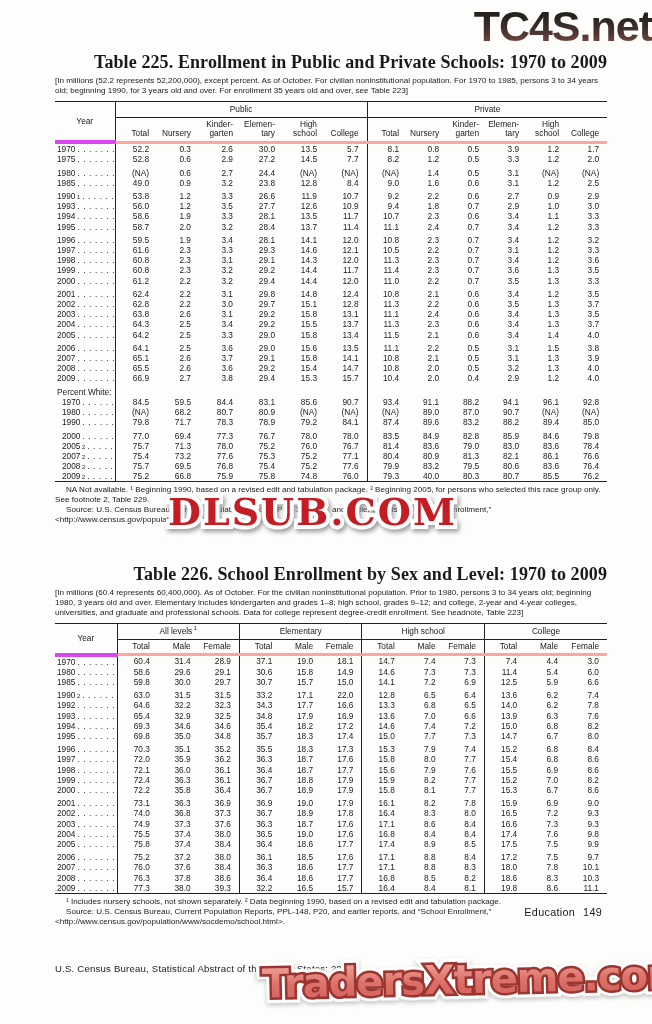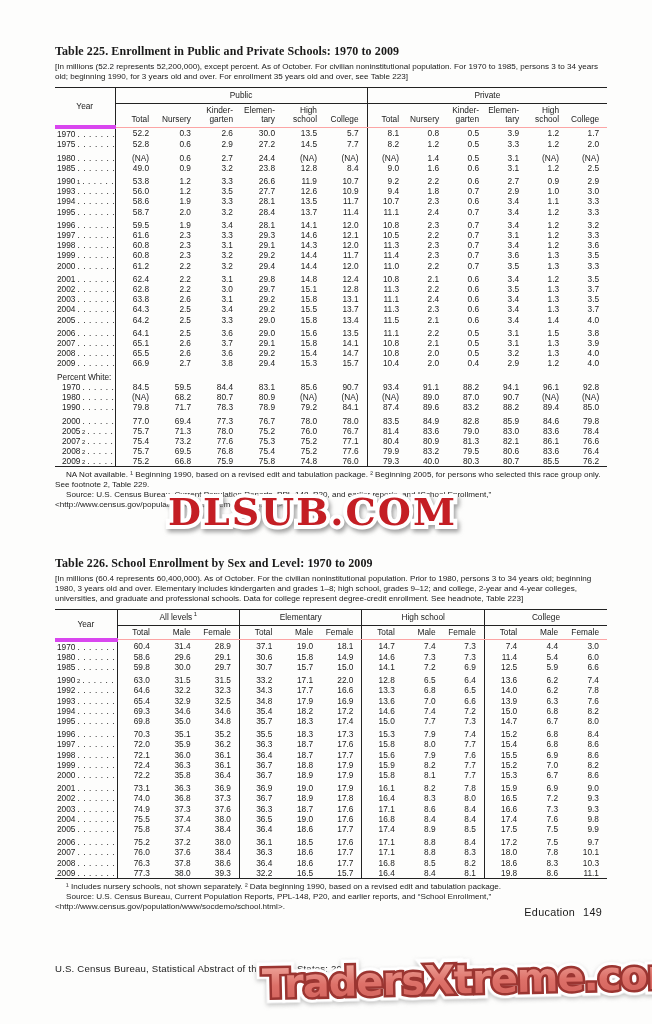--- a/index.html
+++ b/index.html
@@ -2,35 +2,35 @@
 <html><head>
 <meta charset="utf-8">
 <style>
   html,body{margin:0;padding:0;background:#dedede;}
   .page{position:relative;width:652px;height:1024px;margin:0 auto;background:#fdfdfc;
         font-family:"Liberation Sans",sans-serif;color:#1a1a1a;overflow:hidden;}
 
   
   .sec225{position:absolute;left:55px;top:44px;width:552px;}
   .sec226{position:absolute;left:55px;top:556px;width:552px;}
-  .tbl-title{font-family:"Liberation Serif",serif;font-weight:700;font-size:12px;
-             margin:0 0 3px 0;letter-spacing:.1px;}
+  .tbl-title{font-family:"Liberation Serif",serif;font-weight:700;font-size:18px;
+             margin:8px 0 3px 0;letter-spacing:.1px;text-align:right;}
   .headnote{font-size:8.1px;line-height:9.9px;margin:0 0 5px 0;width:548px;}
   .footnote,.source{font-size:8.1px;line-height:10px;margin:0;width:548px;text-indent:11px;}
   .footnote{margin-top:3px;}
 
   
   table{border-collapse:collapse;table-layout:fixed;width:552px;
         border-top:1.5px solid #222;border-bottom:1.5px solid #222;}
   th,td{padding:0;font-weight:400;}
   th.grp{border-bottom:1px solid #222;text-align:center;font-size:8.3px;line-height:11px;
          padding:2px 0 2px 0;vertical-align:bottom;}
   th.yearh{text-align:center;vertical-align:middle;font-size:8.3px;border-bottom:4px solid #d946ef;}
   th.sub{text-align:right;font-size:8.3px;line-height:9.4px;padding:2px 8px 2px 0;
-         vertical-align:bottom;border-bottom:1px solid #fca5a5;}
+         vertical-align:bottom;border-bottom:3px solid #fca5a5;}
   td.num{text-align:right;padding-right:8px;font-size:8.3px;line-height:10.15px;white-space:nowrap;}
   td.yearcell,td.sec{font-size:8.3px;line-height:10.15px;}
   .yw{display:flex;align-items:baseline;white-space:nowrap;overflow:hidden;padding-left:2px;}
   td.sec .yw{overflow:visible;}
   .yl.ind{padding-left:5px;}
   sup{font-size:5.8px;margin-left:1.5px;line-height:0;}
   .dots{flex:1 1 auto;overflow:hidden;}
   .dots::before{content:". . . . . . . . . . . . . . . . . . . . . .";letter-spacing:.6px;padding-left:2px;}
   tr.gap td{padding-top:3.2px;}
   .vline{border-left:1px solid #222;}
@@ -57,20 +57,21 @@
   
   .edu{position:absolute;top:906px;right:50px;font-size:10.8px;letter-spacing:.3px;z-index:2;}
   .edu .pg{margin-left:8px;}
   .footer-left{position:absolute;top:963px;left:55px;font-size:9.6px;letter-spacing:.2px;color:#222;z-index:2;}
 </style>
 </head>
 <body>
 
 <div class="page">
 
+  <div class="wm-top">TC4S.net</div>
 
   <section class="sec225">
     <h1 class="tbl-title">Table 225. Enrollment in Public and Private Schools: 1970 to 2009</h1>
     <p class="headnote">[In millions (52.2 represents 52,200,000), except percent. As of October. For civilian noninstitutional population. For 1970 to 1985, persons 3 to 34 years old; beginning 1990, for 3 years old and over. For enrollment 35 years old and over, see Table 223]</p>
     <table id="t225">
         <colgroup>
           <col style="width: 60px;">
           <col style="width: 42px;">
           <col style="width: 42px;">
           <col style="width: 42px;">

